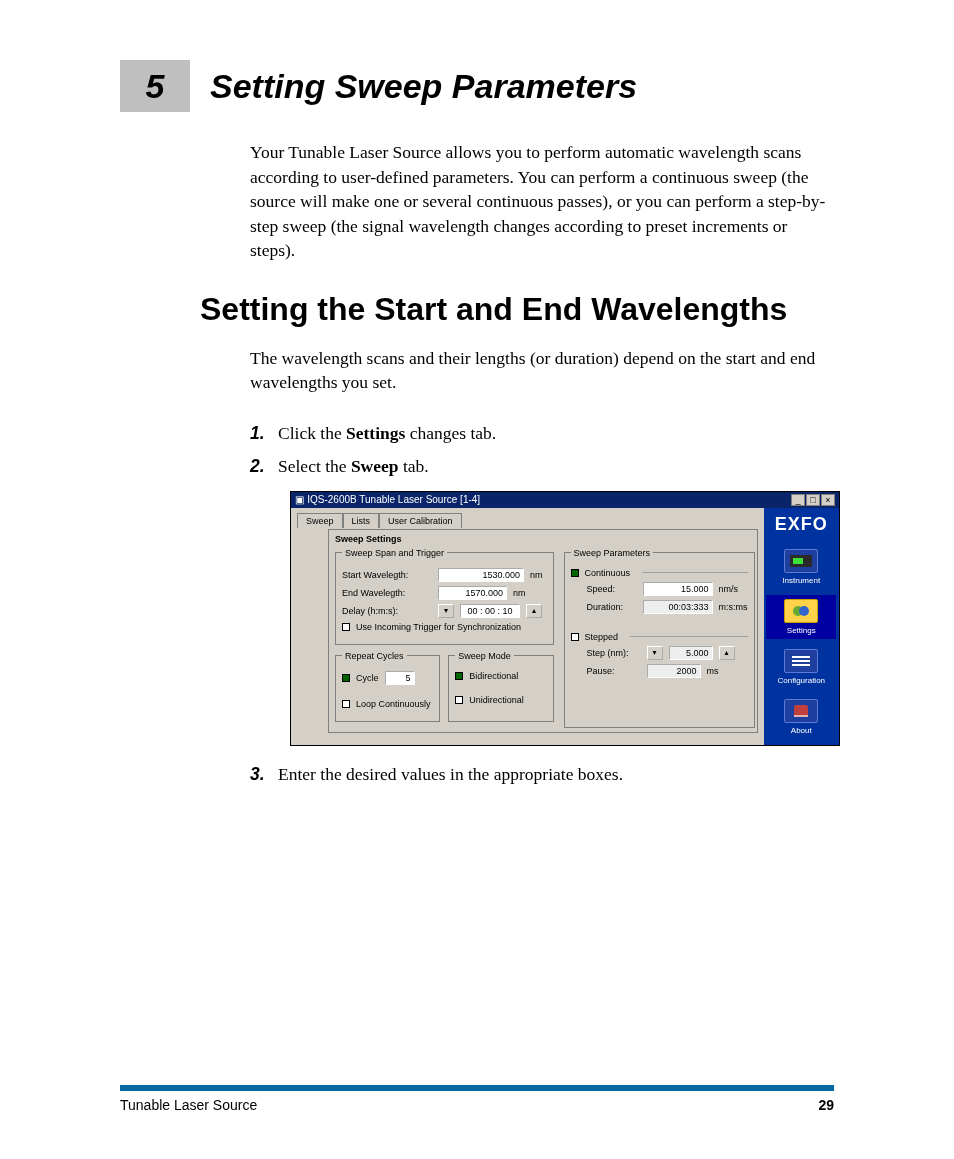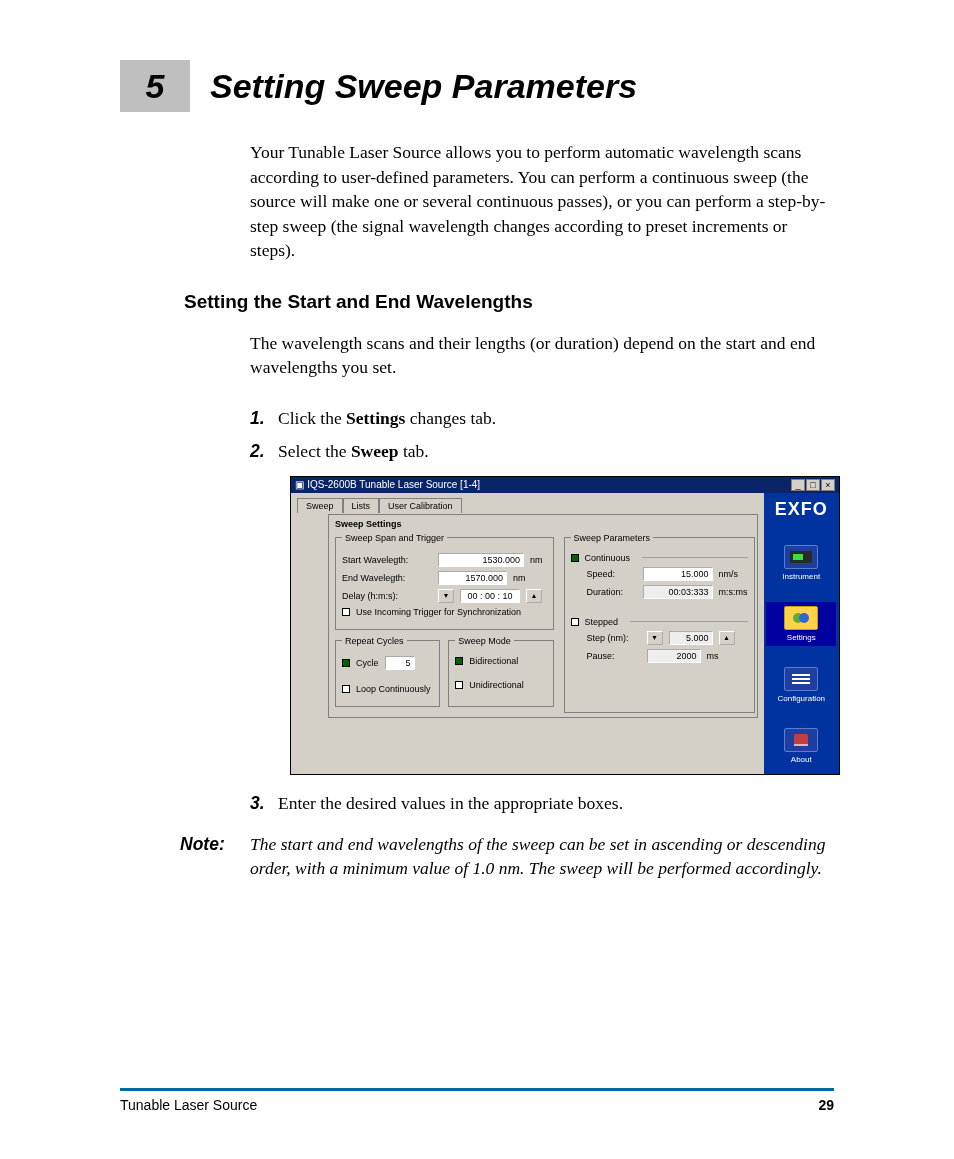--- a/index.html
+++ b/index.html
@@ -40,22 +40,22 @@
   }
   .body-text {
     margin-left: 130px;
     font-size: 17.5px;
     line-height: 1.4;
     margin-bottom: 28px;
   }
   h2.section {
     font-family: Arial, Helvetica, sans-serif;
     font-weight: 800;
-    font-size: 19px;
-    margin-left: 64px;
+    font-size: 32px;
+    margin-left: 80px;
     margin-bottom: 18px;
   }
   .proc-head {
     margin-left: 130px;
     font-family: Arial, Helvetica, sans-serif;
     font-style: italic;
     font-weight: 800;
     font-size: 16px;
     margin-bottom: 12px;
   }
@@ -87,21 +87,21 @@
     font-family: Arial, Helvetica, sans-serif;
     font-weight: 800;
     font-style: italic;
     width: 70px;
     flex-shrink: 0;
   }
   .note-body { font-style: italic; }
   .footer {
     position: absolute;
     left: 120px; right: 120px; bottom: 46px;
-    border-top: 3px solid #0369a1;
+    border-top: 6px solid #0369a1;
     padding-top: 6px;
     font-family: Arial, Helvetica, sans-serif;
     font-size: 14px;
     display: flex; justify-content: space-between;
   }
   .footer .pg { font-weight: 800; }
 
   
   .fig {
     margin: 14px 0 18px 170px;
@@ -155,21 +155,21 @@
   }
   .chk.off { background:#fff; }
   .two-col { display:flex; gap:8px; }
   .two-col > * { flex:1; }
   .sweep-row { display:flex; gap:10px; }
   .sweep-left { width:55%; }
   .sweep-right { width:45%; }
 
   .sidebar {
     width:82px; background:#0033a0; display:flex; flex-direction:column;
-    align-items:center; padding:6px 0; gap:17px;
+    align-items:center; padding:6px 0; gap:6px;
   }
   .logo {
     color:#fff; font-family:Arial; font-weight:900; font-size:18px;
     letter-spacing:1px; margin-bottom:4px;
   }
   .sbtn {
     width:70px; display:flex; flex-direction:column; align-items:center;
     color:#fff; font-size:8px; padding:4px 0;justify-content:center;
   }
   .sbtn .sicon {
@@ -364,22 +364,18 @@
     </div>
   </div>
 
   <ol class="steps">
     <li>
       <span class="num">3.</span>
       <span class="step-text">Enter the desired values in the appropriate boxes.</span>
     </li>
   </ol>
 
-  <div class="note-row">
-    <span class="note-label">Note:</span>
-    <span class="note-body">The start and end wavelengths of the sweep can be set in ascending or descending order, with a minimum value of 1.0 nm. The sweep will be performed accordingly.</span>
-  </div>
 </div>
 
 <div class="footer">
   <span>Tunable Laser Source</span>
   <span class="pg">29</span>
 </div>
 
 </body></html>

